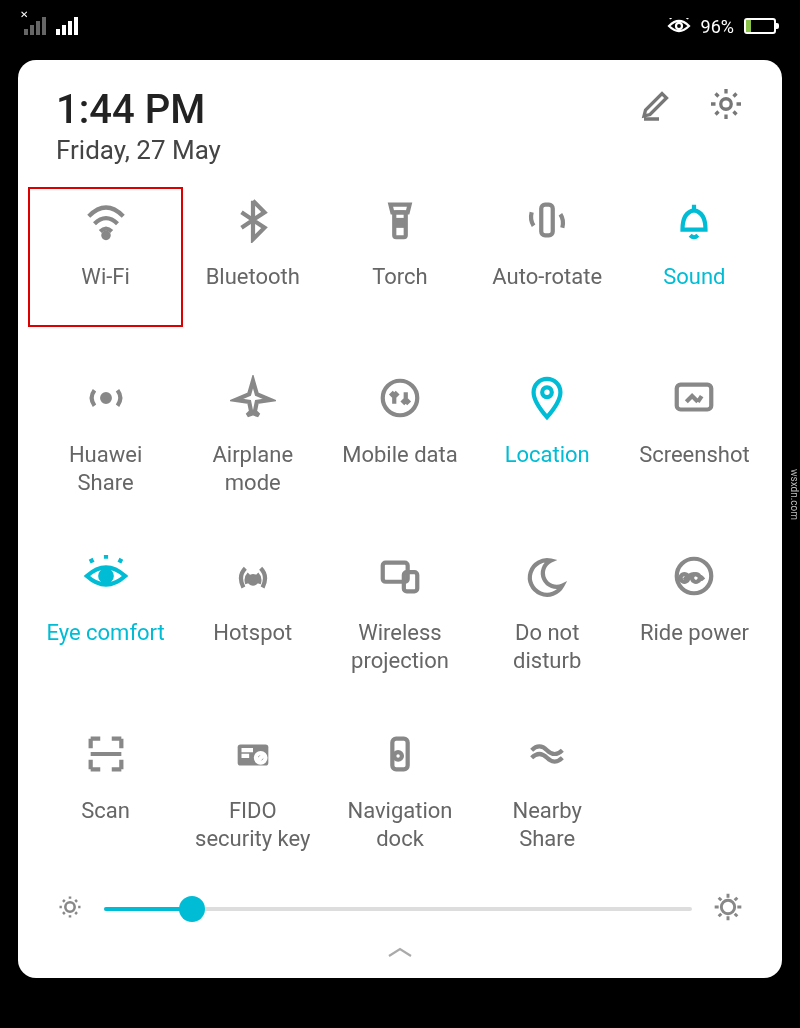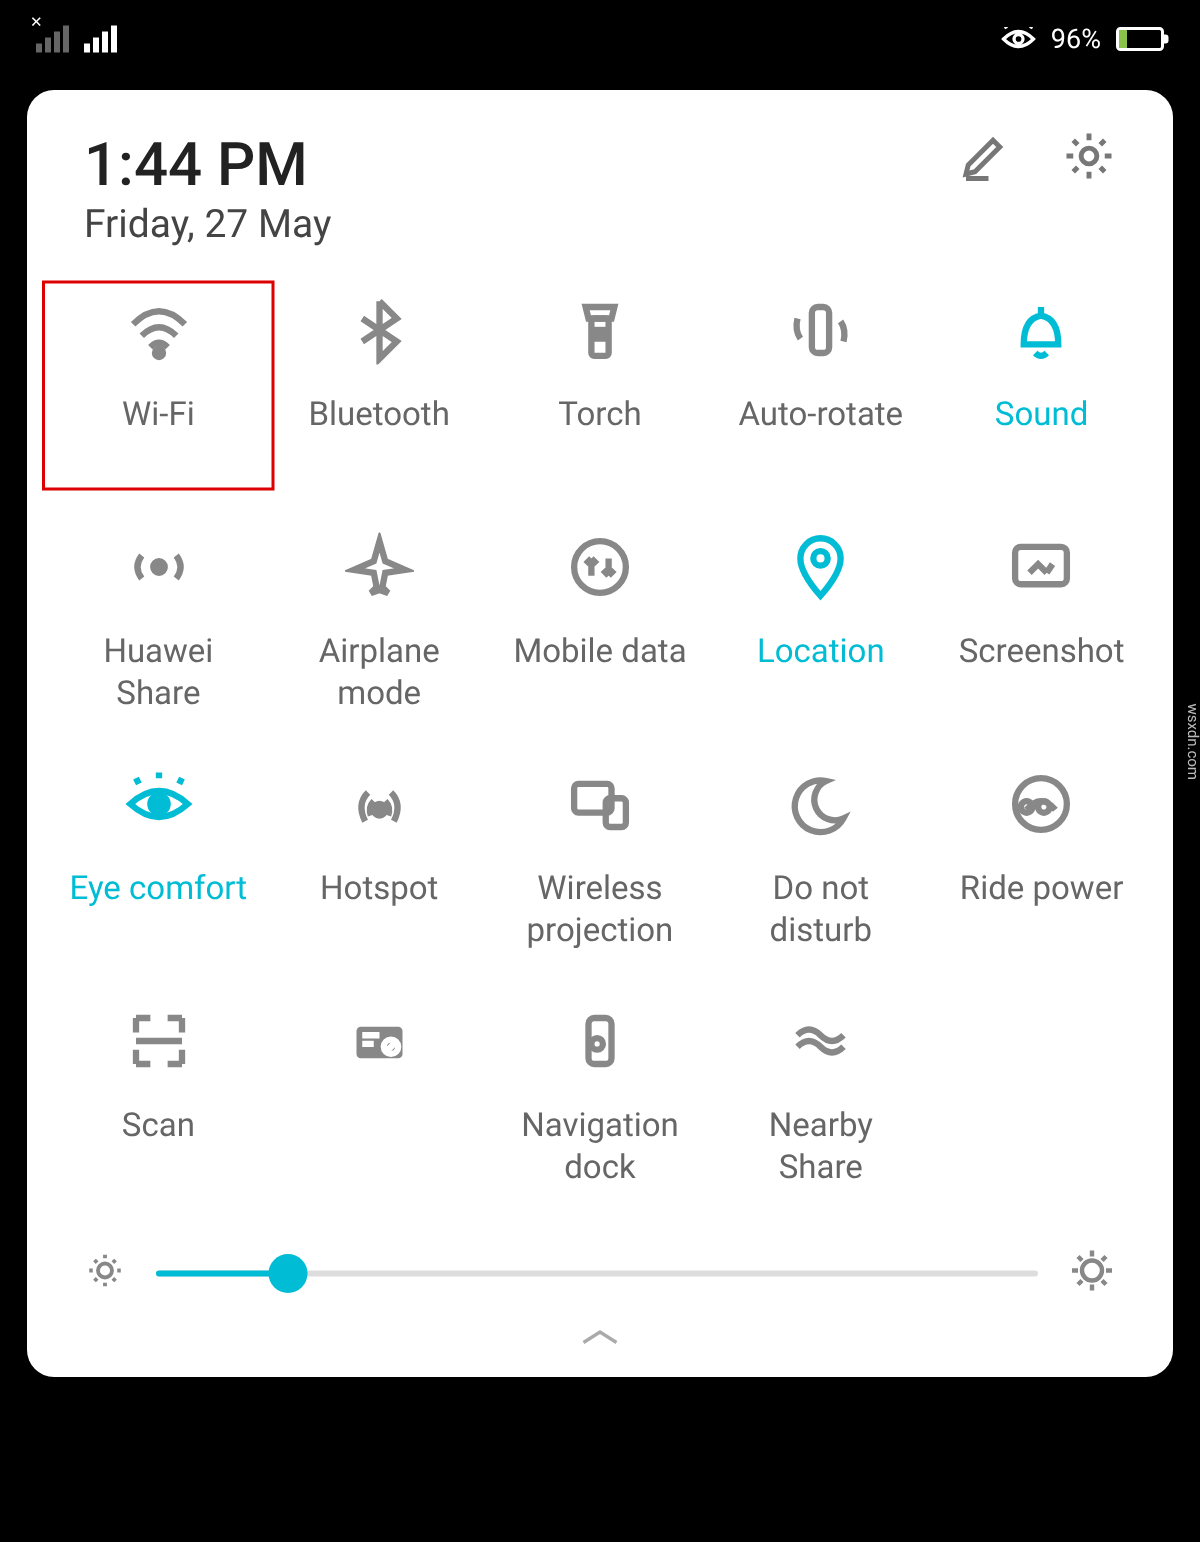--- a/index.html
+++ b/index.html
@@ -47,21 +47,21 @@
     padding: 0 28px 18px 28px;
   }
   .time-block { text-align: left; }
   .time { font-size: 40px; font-weight: 500; color: #222; }
   .date { font-size: 26px; color: #444; margin-top: 2px; }
   .header-icons { display: flex; gap: 34px; align-items: center; color: #777; }
 
   .grid {
     display: grid;
     grid-template-columns: repeat(5, 1fr);
-    row-gap: 34px;
+    row-gap: 54px;
     padding: 12px 4px 18px 4px;
   }
   .tile {
     display: flex;
     flex-direction: column;
     align-items: center;
     justify-content: flex-start;
     text-align: center;
     cursor: pointer;
   }
@@ -309,20 +309,22 @@
           </svg>
         </div>
         <div class="lbl">Scan</div>
       </div>
       <div class="tile">
         <div class="ic">
           <svg width="46" height="46" viewBox="0 0 24 24">
             <use href="#i-fido"></use>
           </svg>
         </div>
+        <div class="lbl">FIDO
+security key</div>
       </div>
       <div class="tile">
         <div class="ic">
           <svg width="46" height="46" viewBox="0 0 24 24">
             <use href="#i-navdock"></use>
           </svg>
         </div>
         <div class="lbl">Navigation
 dock</div>
       </div>

